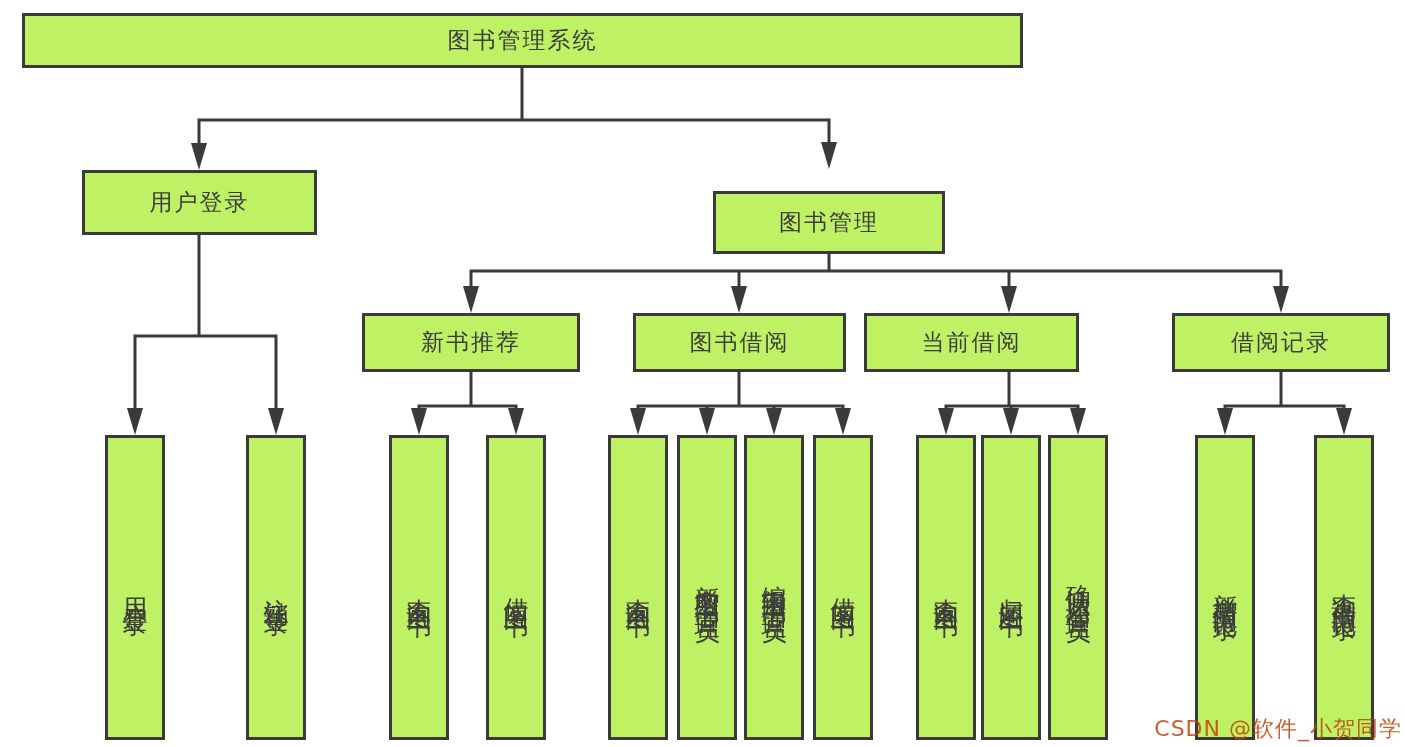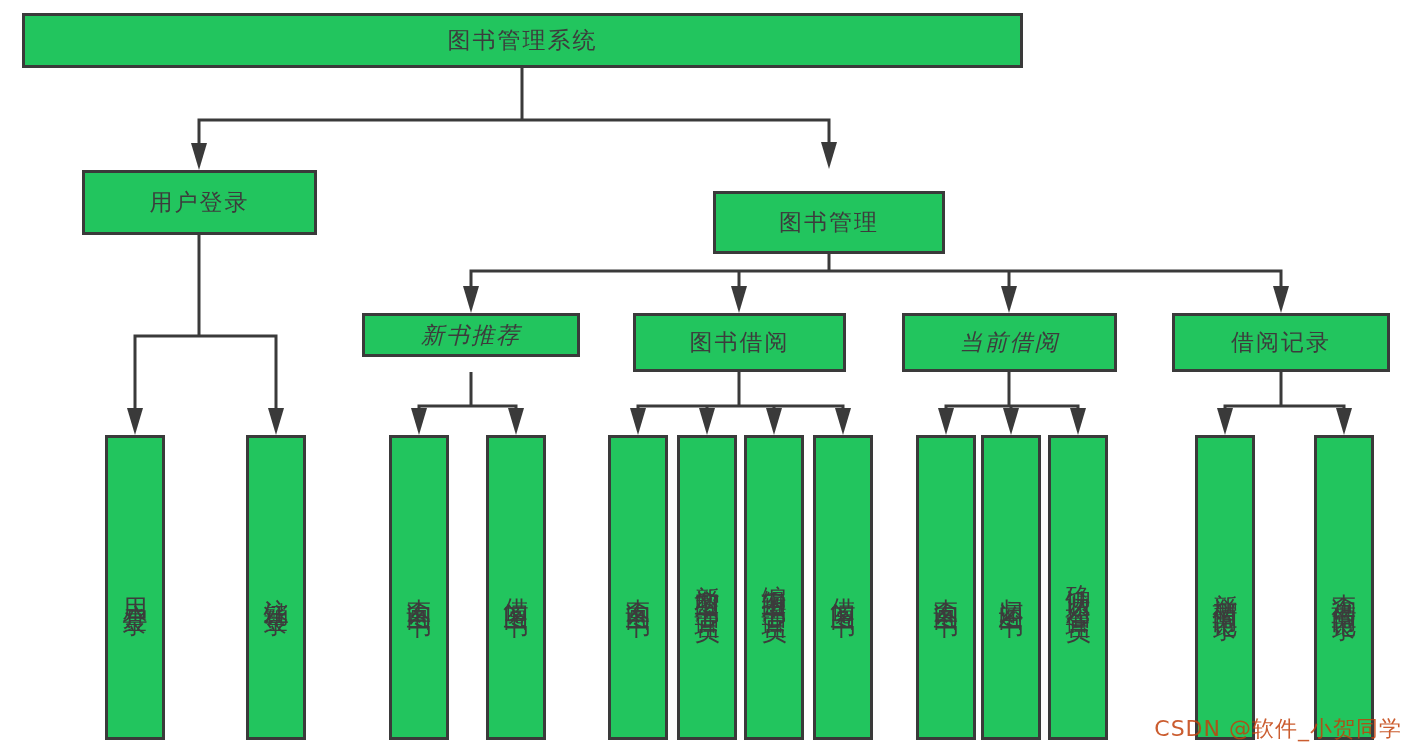--- a/index.html
+++ b/index.html
@@ -7,42 +7,42 @@
     position:relative;
     width:1405px; height:747px;
     background:#ffffff;
     font-family:"DejaVu Sans","Liberation Sans",sans-serif;
     overflow:hidden;
   }
   #wires { position:absolute; left:0; top:0; z-index:1; }
   .box {
     position:absolute;
     box-sizing:border-box;
-    background:#22c55e;
+    background:#bef264;
     border:3px solid #3a3a3a;
     color:#3c3c3c;
     display:flex; align-items:center; justify-content:center;
     z-index:2;
   }
   .hlabel { font-size:23px; letter-spacing:2px; white-space:nowrap; }
   .vlabel {
     writing-mode:vertical-rl;
     text-orientation:mixed;
     font-size:25px;
     letter-spacing:5px;
     line-height:1;
     white-space:nowrap;
   }
   
   .n-root    { left:22px;  top:13px;  width:1001px; height:55px; }
   .n-ulogin  { left:82px;  top:170px; width:235px;  height:65px; }
   .n-bmgmt   { left:713px; top:169px; width:232px;  height:63px;margin-top:22px; }
-  .n-newbook { left:362px; top:313px; width:218px;  height:44px;font-style:italic; }
+  .n-newbook { left:362px; top:313px; width:218px;  height:59px; }
   .n-borrow  { left:633px; top:313px; width:213px;  height:59px; }
-  .n-current { left:902px; top:313px; width:215px;  height:59px;font-style:italic; }
+  .n-current { left:864px; top:313px; width:215px;  height:59px; }
   .n-records { left:1172px;top:313px; width:218px;  height:59px; }
   .leaf { top:435px; width:60px; height:305px; }
   .l1a { left:105px; }  .l1b { left:246px; }
   .l2a { left:389px; }  .l2b { left:486px; }
   .l3a { left:608px; }  .l3b { left:677px; } .l3c { left:744px; } .l3d { left:813px; }
   .l4a { left:916px; }  .l4b { left:981px; } .l4c { left:1048px; }
   .l5a { left:1195px; } .l5b { left:1314px; }
   #watermark {
     position:absolute;
     right:3px; top:714px;

